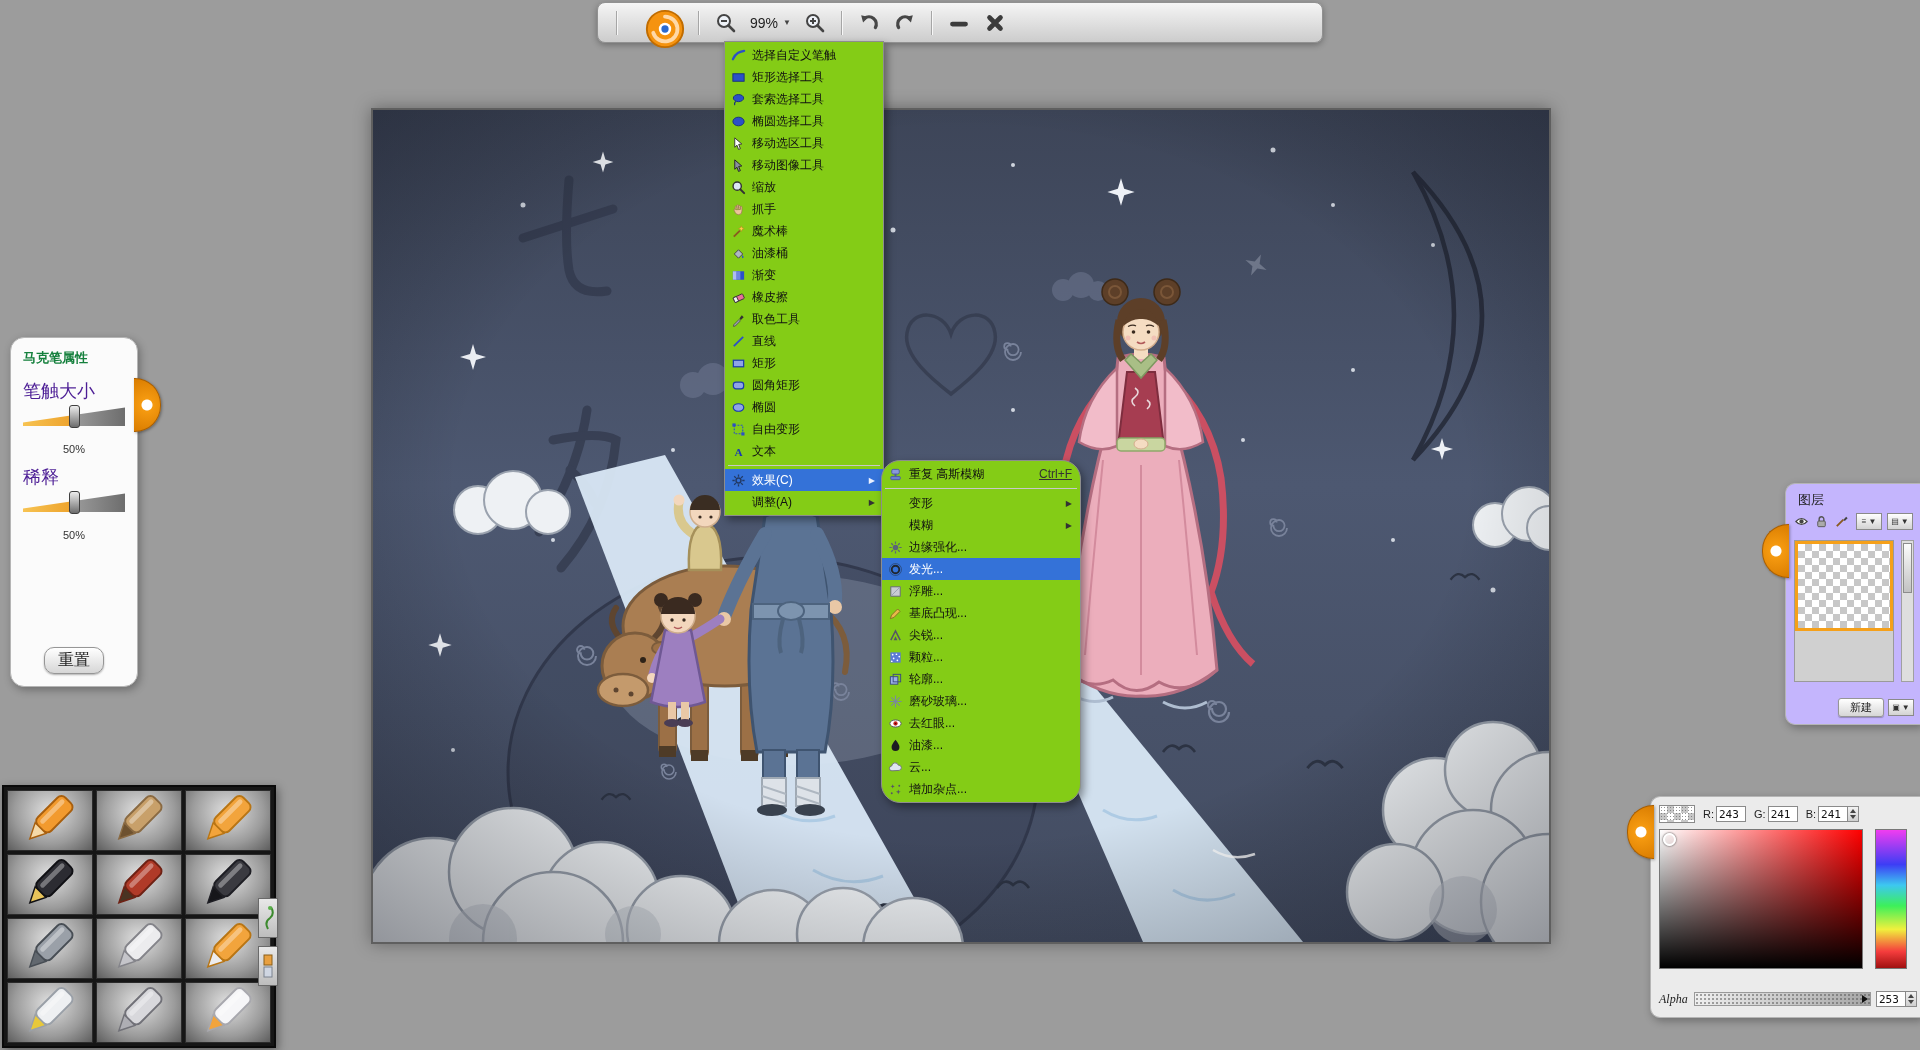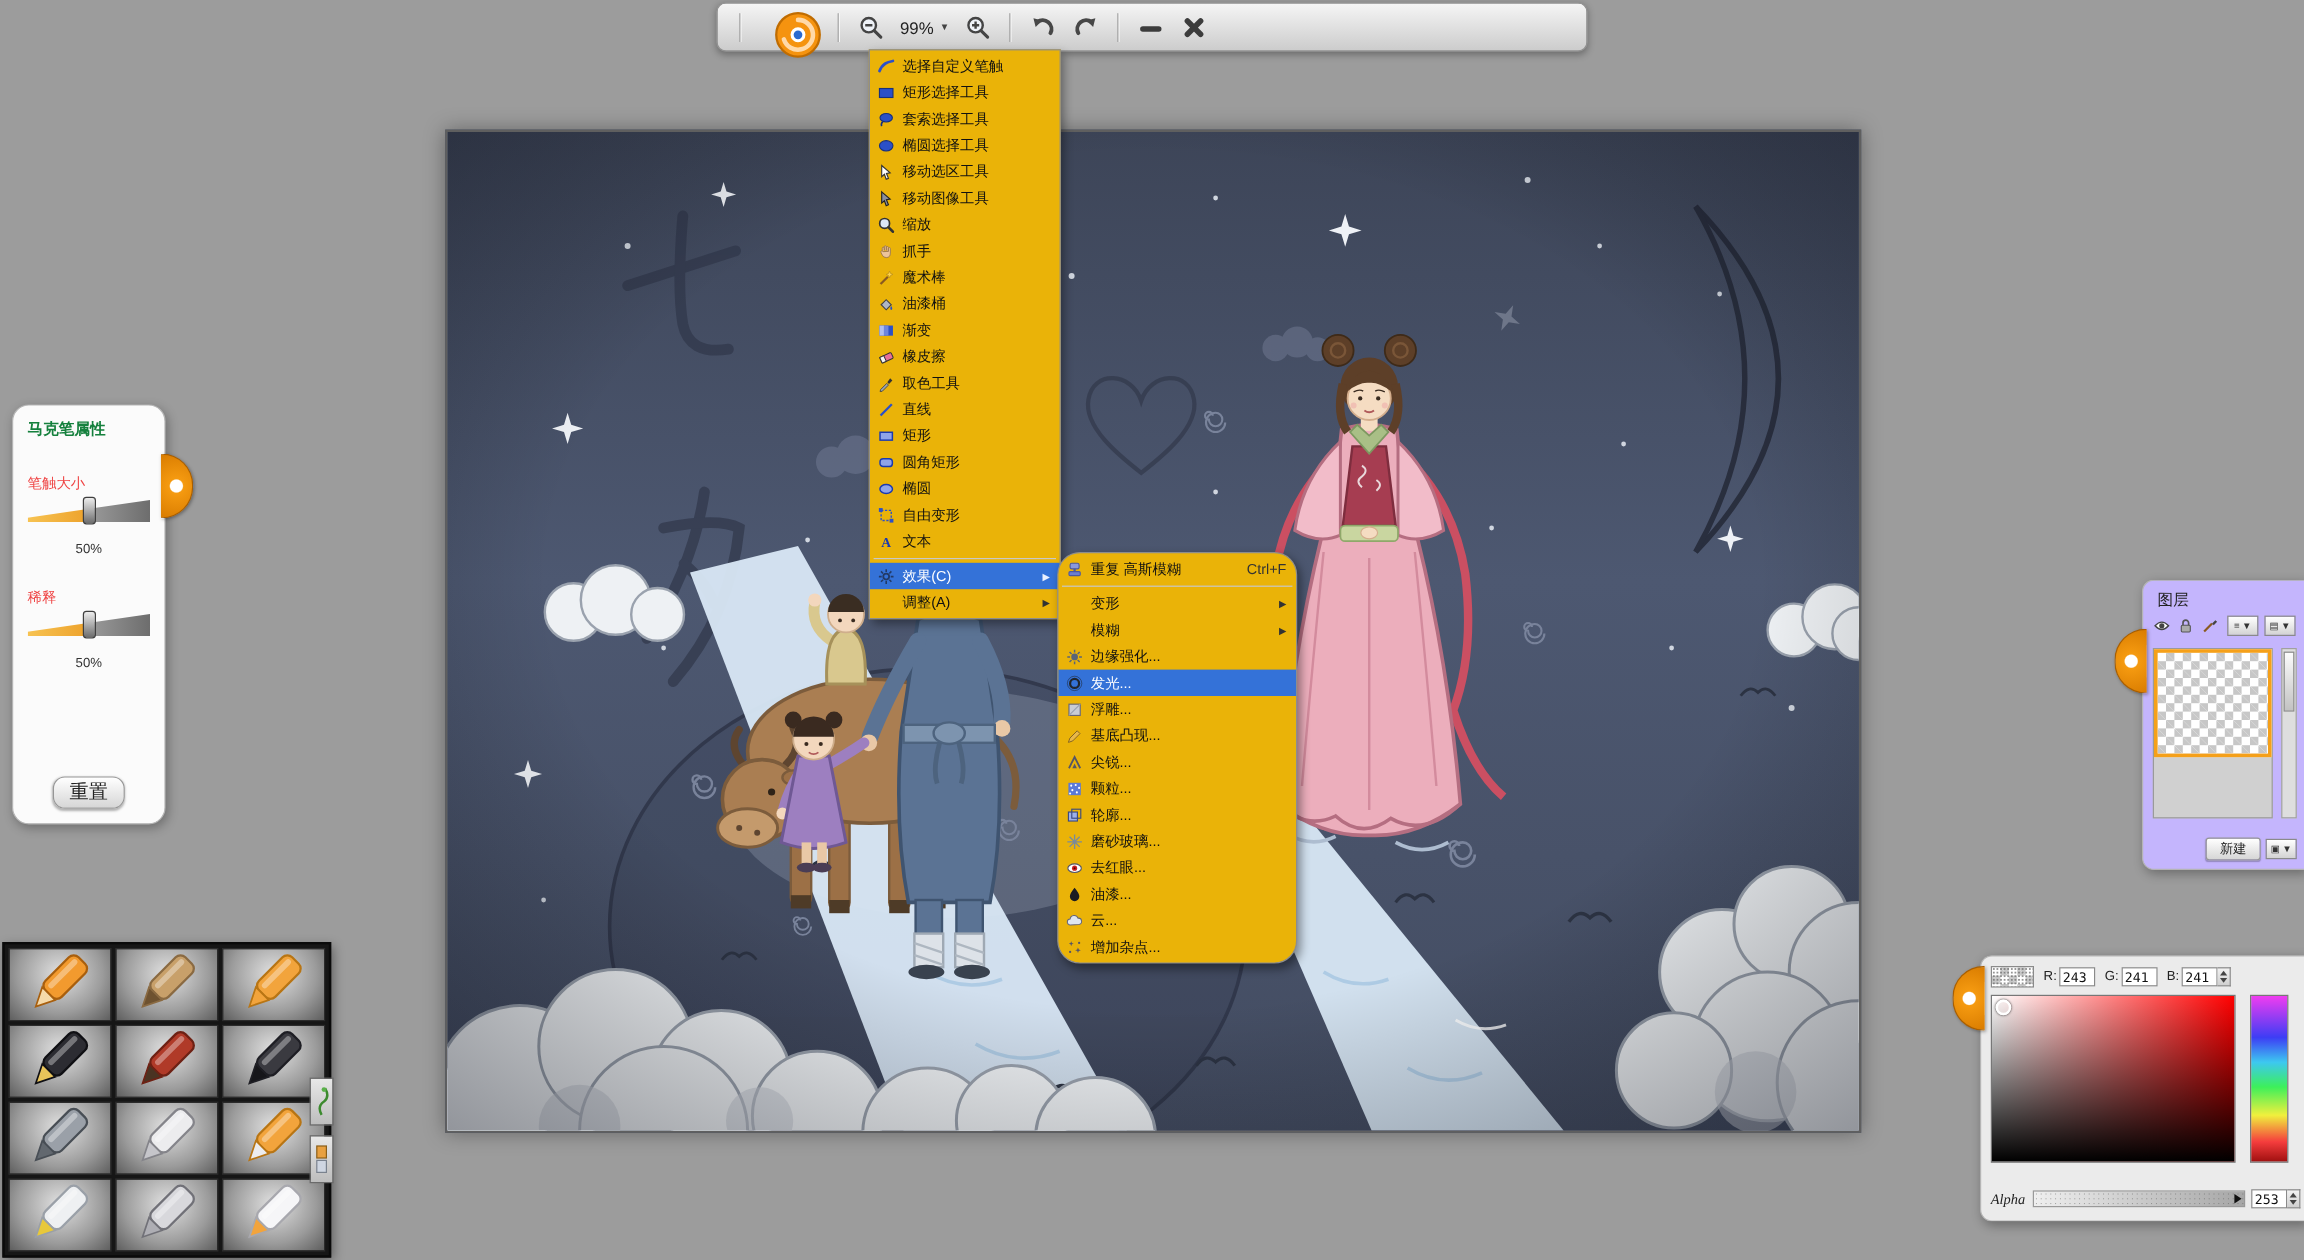--- a/index.html
+++ b/index.html
@@ -19,48 +19,48 @@
   .menu-btn{padding:0 13px;height:32px;line-height:32px;font-size:15px;color:#222;border-radius:5px;cursor:default;}
   .menu-btn.active{background:linear-gradient(#b9b9b9,#d4d4d4);box-shadow:inset 0 1px 3px rgba(0,0,0,.4);}
   .vsep{width:0;height:24px;border-left:1px solid #a6a6a6;border-right:1px solid #f7f7f7;margin:0 8px;}
   .logo{width:42px;height:42px;margin:12px 4px 0 18px;flex:0 0 auto;}
   .tbtn{width:36px;height:30px;display:flex;align-items:center;justify-content:center;border-radius:4px;}
   .tbtn svg{width:22px;height:22px;}
   .zoombox{display:flex;align-items:center;gap:5px;font-size:14px;color:#222;padding:0 6px;height:26px;}
   .zoombox .caret{font-size:8px;color:#444;}
 
   
-  .dropdown{position:absolute;background:#eab308;border:1px solid #8d8d8d;z-index:50;padding:2px 0;
+  .dropdown{position:absolute;background:#84cc16;border:1px solid #8d8d8d;z-index:50;padding:2px 0;
             box-shadow:3px 4px 8px rgba(0,0,0,.4);}
   #tools-menu{left:724px;top:41px;width:158px;}
   #effects-menu{left:881px;top:460px;width:198px;border-radius:19px;}
   .mrow{display:flex;align-items:center;height:22px;padding:0 8px 0 3px;font-size:12px;color:#111;white-space:nowrap;}
   .mrow .mi{width:20px;height:16px;display:flex;align-items:center;justify-content:center;margin-right:4px;flex:0 0 auto;}
   .mrow .mi svg{width:15px;height:15px;}
   .mrow .lbl{flex:1;}
-  .mrow .sc{margin-left:16px;color:#333;}
+  .mrow .sc{margin-left:16px;color:#333;text-decoration:underline;}
   .mrow .arrow{margin-left:10px;font-size:8px;color:#333;}
   .mrow.hl{background:#3472d8;color:#fff;}
   .mrow.hl .sc,.mrow.hl .arrow{color:#eaf0ff;}
   .msep{height:1px;background:#c8c8c8;margin:3px 3px;}
 
   
   .pod{position:absolute;background:#fbfbfb;border:1px solid #b5b5b5;z-index:20;
        box-shadow:2px 3px 9px rgba(0,0,0,.3);}
   .pod-handle{position:absolute;width:26px;height:52px;
        background:radial-gradient(circle at 50% 50%,#ffffff 0 5px,#f59a10 6px,#d97c00 100%);
        border:1px solid #a85e00;box-shadow:1px 1px 3px rgba(0,0,0,.35);z-index:-1;}
   .pod-right{border-radius:0 26px 26px 0;border-left:none;}
   .pod-left{border-radius:26px 0 0 26px;border-right:none;}
 
   
   #marker-panel{left:10px;top:337px;width:126px;height:348px;border-radius:14px;}
   .mp-title{font-size:13px;font-weight:bold;color:#15803d;padding:11px 12px 2px;}
   .ctl-group{padding:4px 10px 0;}
-  .ctl-label{font-size:12px;color:#ef4444;margin:22px 2px 3px;}
+  .ctl-label{font-size:18px;color:#4c1d95;margin:6px 2px 3px;}
   .wedge{position:relative;height:20px;margin:2px 2px 0;}
   .wedge .shape{position:absolute;inset:0;clip-path:polygon(0 82%,100% 8%,100% 100%,0 100%);
         background:linear-gradient(90deg,#f7c352 0%,#eda22c 49%,#9a9a9a 51%,#6d6d6d 100%);}
   .wedge .handle{position:absolute;top:-1px;bottom:-2px;width:9px;margin-left:-5px;
         background:linear-gradient(#ededed,#6d6d6d);border:1px solid #3f3f3f;border-radius:3px;}
   .ctl-value{font-size:11px;color:#333;text-align:center;margin-top:17px;}
   .reset-row{position:absolute;bottom:12px;left:0;right:0;text-align:center;}
   .panel-btn{display:inline-block;padding:2px 13px;font-size:16px;color:#222;
         background:linear-gradient(#ffffff,#d6d6d6);border:1px solid #969696;border-radius:10px;
         box-shadow:0 1px 2px rgba(0,0,0,.3);}

